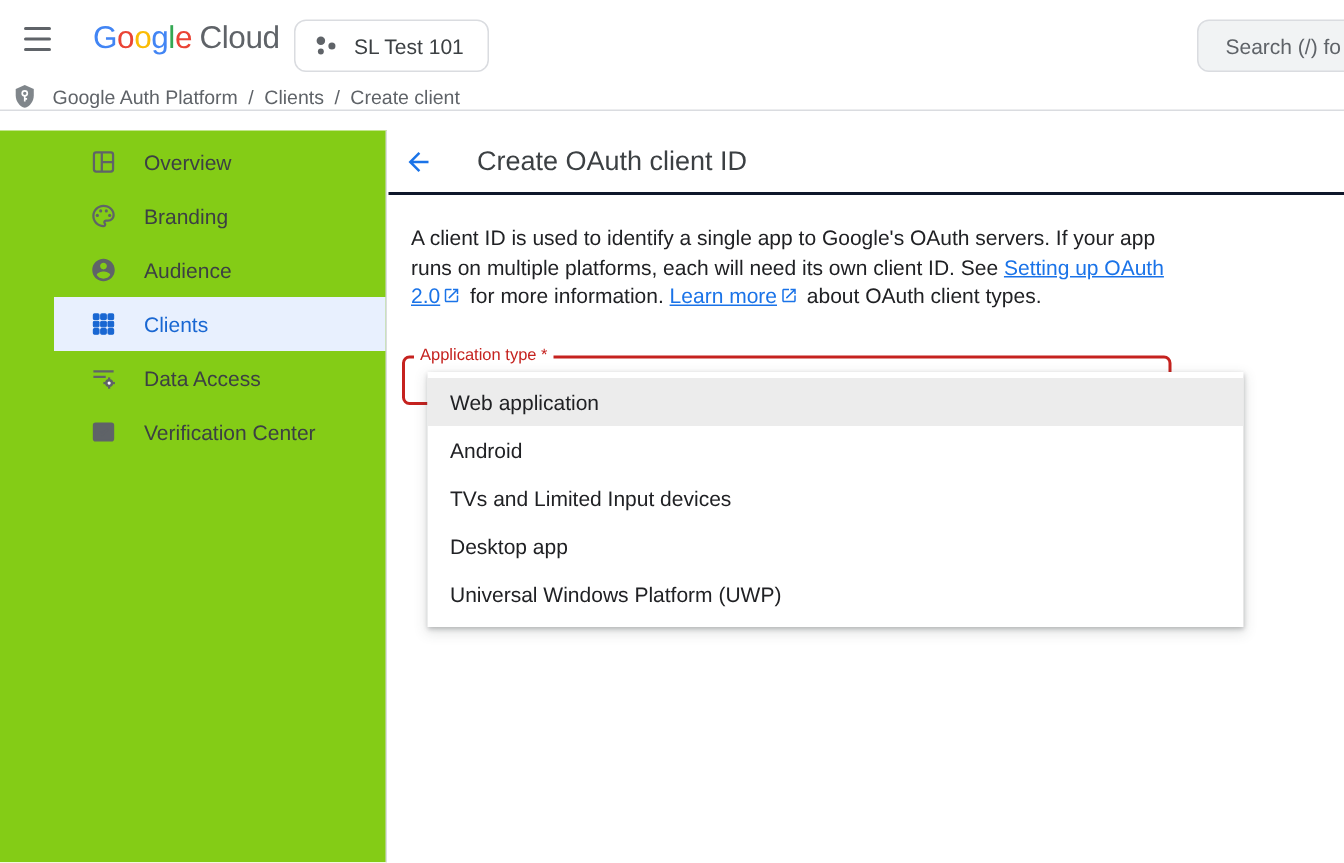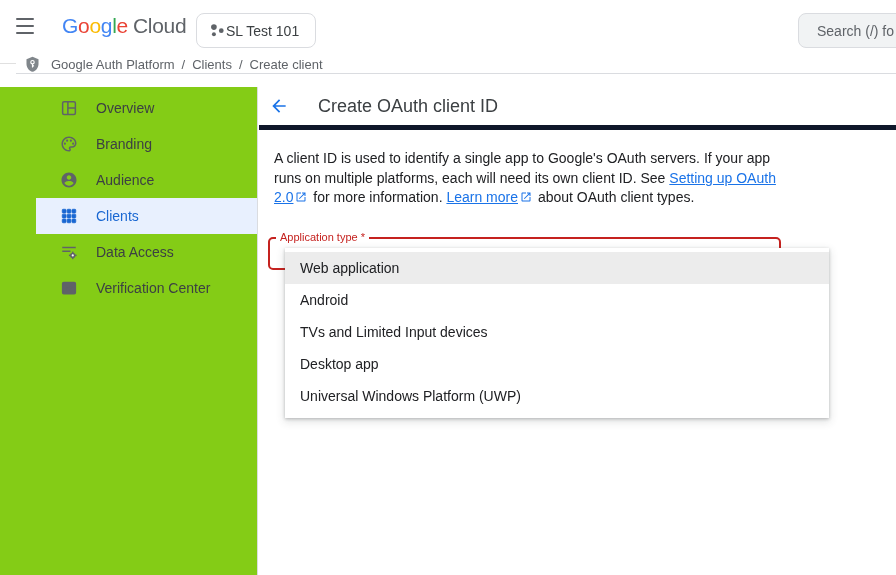--- a/index.html
+++ b/index.html
@@ -10,47 +10,47 @@
   
   .topbar { position:absolute; top:0; left:0; right:0; height:64px; background:#fff;
     border-bottom:1px solid #e0e0e0; }
   .hamburger { position:absolute; left:16px; top:18px; width:20px; height:16px;
     background:none; border:none; cursor:pointer; display:flex; flex-direction:column; justify-content:space-between; }
   .hamburger span { display:block; height:2px; width:18px; background:#5f6368; border-radius:1px; }
   .logo { position:absolute; left:62px; top:14px; font-size:21px; letter-spacing:-0.3px; white-space:nowrap; }
   .logo .cloud { color:#5f6368; margin-left:5px; }
   .l0,.l3 { color:#4285F4; } .l1,.l5 { color:#EA4335; } .l2 { color:#FBBC05; } .l4 { color:#34A853; }
   .project-btn { position:absolute; left:196px; top:13px; height:35px; padding:0 16px 0 12px;
-    background:#fff; border:1px solid #dadce0; border-radius:8px; display:flex; align-items:center; 
+    background:#fff; border:1px solid #dadce0; border-radius:8px; display:flex; align-items:center; gap:10px;
     font-size:14px; color:#3c4043; font-family:inherit; cursor:pointer; }
   .search-box { position:absolute; left:798px; top:13px; width:170px; height:35px;
     background:#f1f3f4; border:1px solid #dadce0; border-radius:8px;
     font-size:14px; color:#5f6368; font-family:inherit; padding:0 8px 0 18px; outline:none; }
 
   
-  .breadcrumb { position:absolute; top:55px; left:16px; right:0; height:19px; background:#fff;
+  .breadcrumb { position:absolute; top:55px; left:0; right:0; height:19px; background:#fff;
     border-bottom:1px solid #dadce0; display:flex; align-items:center; padding-left:8px;
     font-size:13px; color:#5f6368; }
   .breadcrumb svg { margin-right:10px; }
   .crumb { color:#5f6368; text-decoration:none; cursor:pointer; }
   .crumb-sep { margin:0 7px; color:#5f6368; }
 
   
   .sidebar { position:absolute; top:87px; left:0; width:258px; bottom:0; background:#84cc16;
     border-right:1px solid #dadce0; padding-top:3px;padding-left:36px; }
   .side-item { height:36px; display:flex; align-items:center; padding-left:24px; gap:18px;
     font-size:14px; color:#3c4043; cursor:pointer; }
   .side-item .ic { width:18px; height:18px; flex:none; display:flex; }
   .side-item svg { width:18px; height:18px; fill:#5f6368; stroke:#5f6368; }
   .side-item.selected { background:#e8f0fe; color:#1967d2; }
   .side-item.selected svg { fill:#1967d2; stroke:#1967d2; }
 
   
   .main { position:absolute; top:87px; left:259px; right:0; bottom:0; background:#fff; }
-  .main-header { height:43px; border-bottom:5px solid #0f172a; display:flex; align-items:center; }
+  .main-header { height:43px; border-bottom:2px solid #0f172a; display:flex; align-items:center; }
   .back-btn { background:none; border:none; margin-left:10px; width:24px; height:24px; cursor:pointer; display:flex; align-items:center; }
   .page-title { margin-left:25px; font-size:18px; color:#3c4043; font-weight:400; }
 
   .description { position:absolute; left:15px; top:62px; width:508px;
     font-size:14px; line-height:19.5px; color:#202124; }
   .description a { color:#1a73e8; text-decoration:underline; cursor:pointer; }
   .ext-icon { display:inline-block; width:12px; height:12px; vertical-align:-1px; margin:0 2px; }
   .ext-icon svg { width:12px; height:12px; fill:#1a73e8; }
 
   .field { position:absolute; left:9px; top:150px; width:513px; height:33px;

